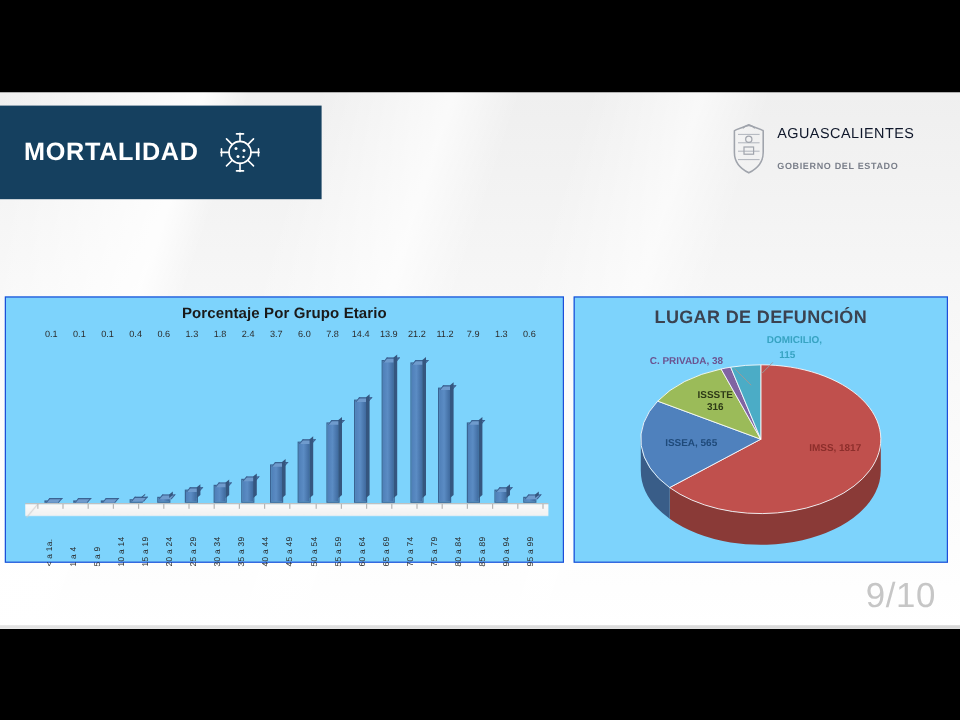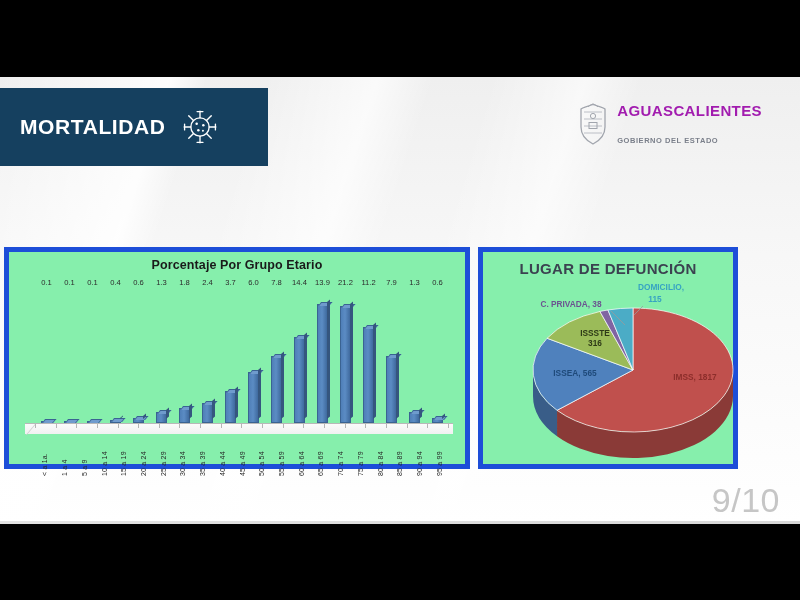--- a/index.html
+++ b/index.html
@@ -40,29 +40,29 @@
     color:#ffffff; font-size:21px; font-weight:bold; letter-spacing:.6px;
   }
   .virus-icon { width:40px; height:40px; display:block; }
 
   .govt-logo {
     position:absolute; right:38px; top:26px;
     display:flex; align-items:center; gap:9px;
   }
   .crest { width:30px; height:42px; display:block; opacity:.78; }
   .govt-text { line-height:1.05; }
-  .govt-text .l1 { font-size:15px; font-weight:bold; color:#a21caf; letter-spacing:.4px; }
+  .govt-text .l1 { font-size:12px; font-weight:normal; color:#0f172a; letter-spacing:.4px; }
   .govt-text .l2 { font-size:7.5px; font-weight:bold; color:#7a7f8a; letter-spacing:.55px; margin-top:18px; }
 
   
   .panel {
-    position:absolute; background:#86efac; border:5px solid #1d4ed8;
+    position:absolute; background:#7dd3fc; border:1px solid #1d4ed8;
   }
   .panel-bar  { left:4px;   top:170px; width:466px; height:222px; }
-  .panel-pie  { left:478px; top:170px; width:260px; height:222px; }
+  .panel-pie  { left:478px; top:170px; width:312px; height:222px; }
 
   
   .bar-title {
     text-align:center; font-size:12.5px; font-weight:bold; color:#1a1a1a;
     margin-top:6px; letter-spacing:.1px;
   }
   .plot {
     position:absolute; left:8px; top:26px; right:6px; bottom:4px;
   }
   .bars-row {
@@ -119,21 +119,21 @@
   .pie-svg { display:block; margin:0 auto; }
   .pie-lbl { font-size:8.3px; font-weight:bold; font-family:"Liberation Sans", sans-serif; }
 
   
   .source-note {
     position:absolute; left:72px; top:425px;
     font-size:8.6px; color:#44506a; letter-spacing:.1px;
   }
   .page-num {
     position:absolute; right:20px; top:404px;
-    font-size:34px; color:#c6c6c6; letter-spacing:.5px;
+    font-size:29px; color:#c6c6c6; letter-spacing:.5px;
   }
   .footer-rule {
     position:absolute; left:0; right:0; top:444px; height:3px;
     background:linear-gradient(90deg,#e3e3e3,#d8d8d8);
   }
 </style>
 </head>
 <body>
 
 <div class="letterbox-top"></div>

